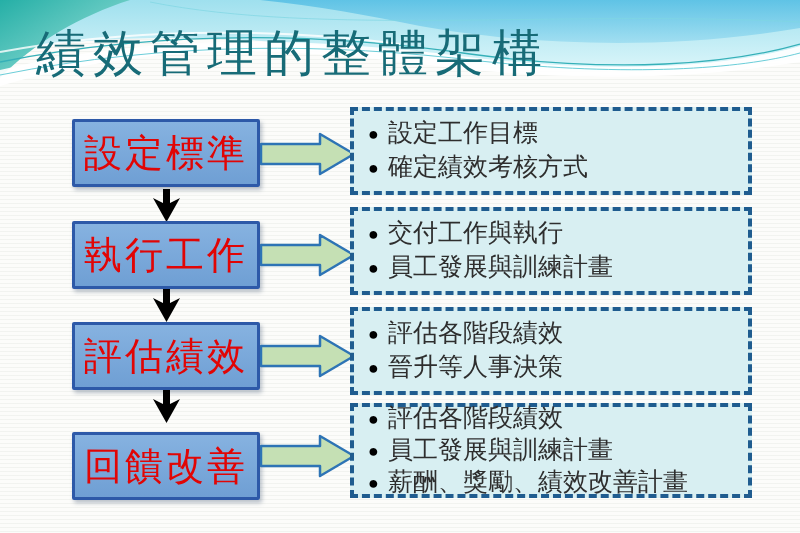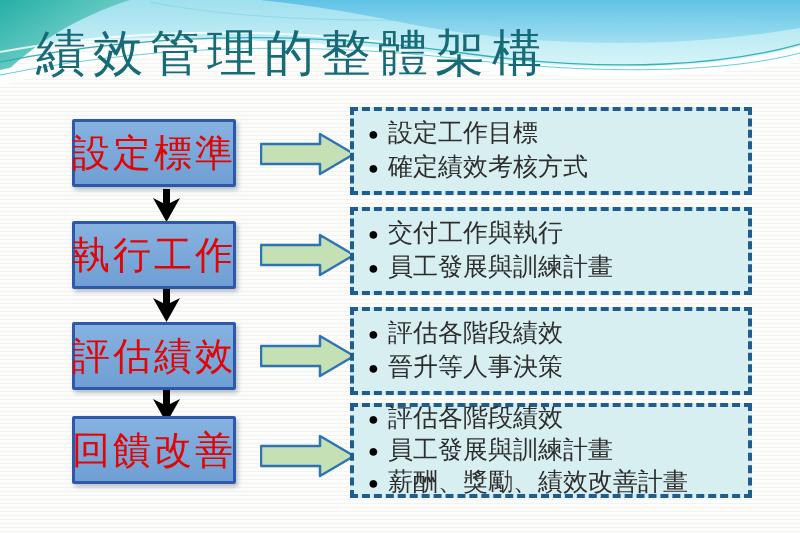--- a/index.html
+++ b/index.html
@@ -17,21 +17,21 @@
       #fcfcfa;
   }
   .header-svg{position:absolute;top:0;left:0;width:800px;height:96px;}
   .slide-title{
     position:absolute;left:36px;top:26px;
     font-size:50px;letter-spacing:7px;line-height:1.1;
     color:#176b77;font-family:Liberation Serif, serif;
     white-space:nowrap;
   }
   .step-box{
-    position:absolute;left:72px;width:164px;height:68px;
+    position:absolute;left:72px;width:188px;height:68px;
     background:linear-gradient(to bottom,#86b2e0,#6f9fd4);
     border:3px solid #2d59a8;border-radius:2px;
     box-sizing:border-box;
     display:flex;align-items:center;justify-content:center;
     box-shadow:2px 3px 4px rgba(60,80,110,0.35);
   }
   .step-label{
     font-family:"Liberation Serif", serif;
     font-size:38px;letter-spacing:3px;color:#e10505;
     white-space:nowrap;
@@ -142,21 +142,21 @@
     </div>
     <div class="bullet-line">
       <span class="bullet-dot">●</span>
       <span>晉升等人事決策</span>
     </div>
   </div>
   <svg class="down-arrow" style="top:390px" viewBox="0 0 27 33">
     <polygon points="10,0 17,0 17,14 27,9 13.5,33 0,9 10,14" fill="#000"></polygon>
   </svg>
 
-  <div class="step-box" style="top:416px">
+  <div class="step-box" style="top:432px">
     <span class="step-label">回饋改善</span>
   </div>
   <svg class="right-arrow" style="top:434px" viewBox="0 0 96 44">
     <polygon points="1,12 60,12 60,2 94,22 60,42 60,32 1,32" fill="#c5e0b4" stroke="#2e74b5" stroke-width="2.5" stroke-linejoin="round"></polygon>
   </svg>
   <div class="dashed-box" style="top:403px;height:95px">
     <div class="bullet-line" style="line-height:29px">
       <span class="bullet-dot">●</span>
       <span>評估各階段績效</span>
     </div>

